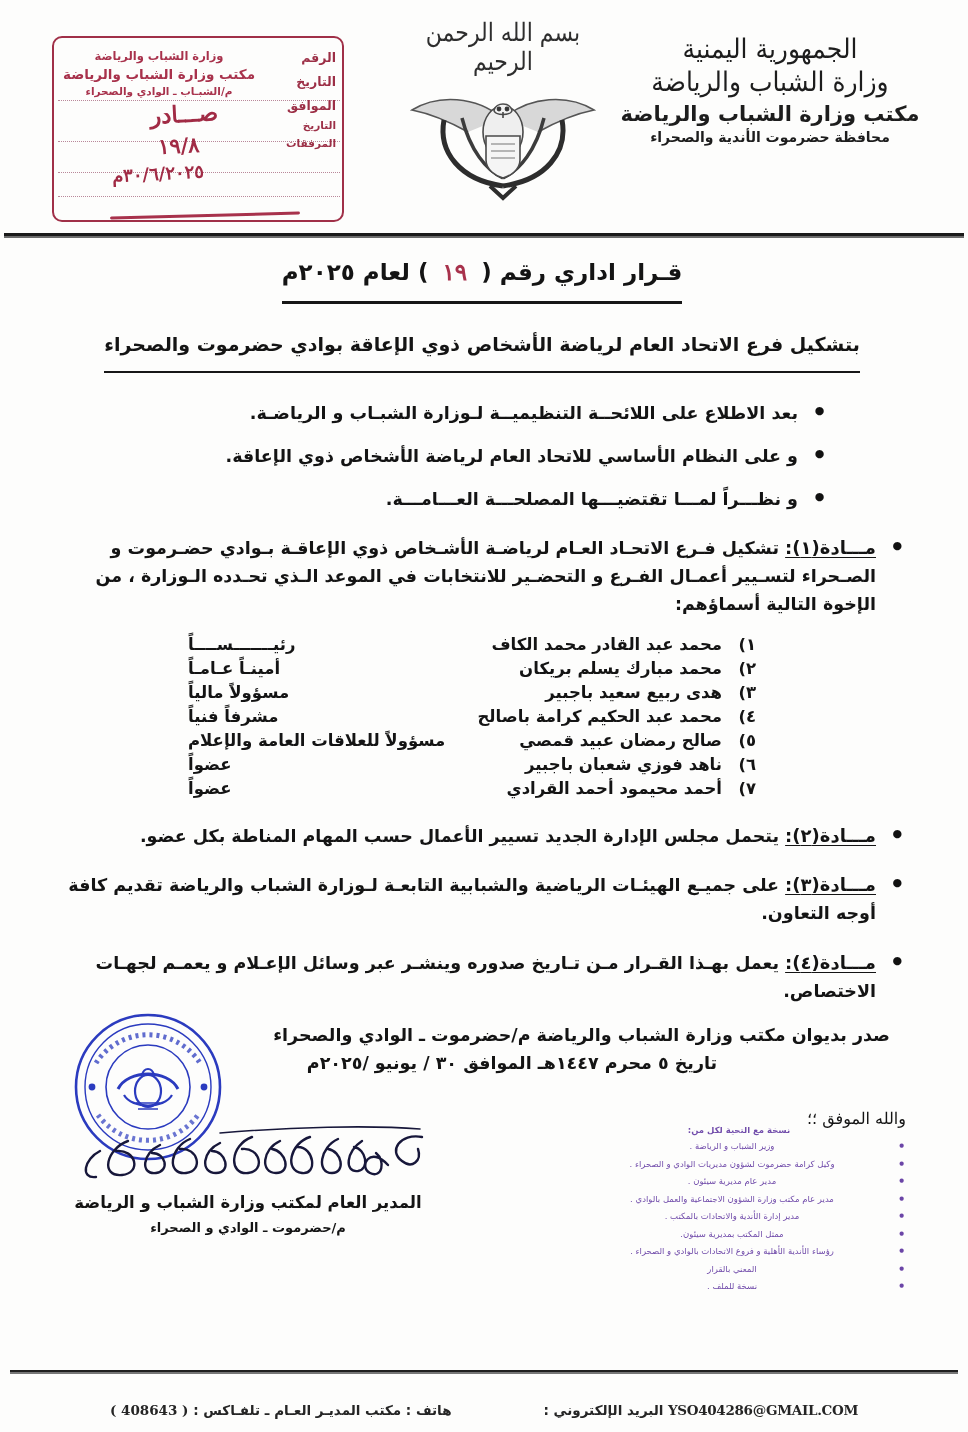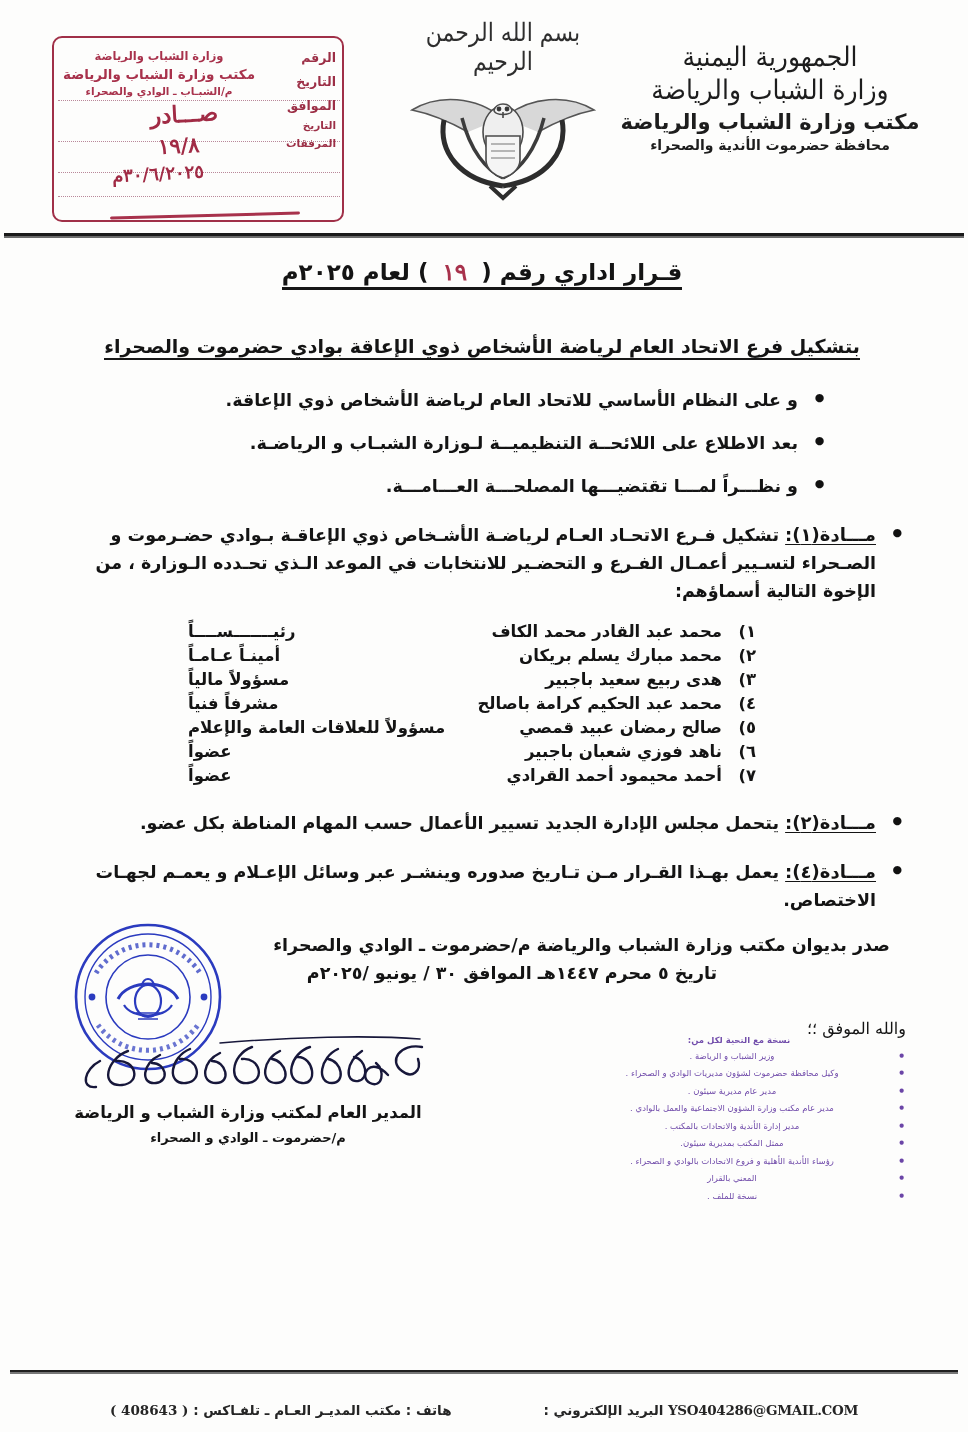--- a/index.html
+++ b/index.html
@@ -125,21 +125,21 @@
   .emblem {
     margin-top: 2px;
     width: 210px;
     height: 132px;
   }
 
   
   .min-titles {
     position: absolute;
     right: 28px;
-    top: 42px;
+    top: 34px;
     width: 340px;
     text-align: center;
     color: #1d1d1d;
   }
   .min-titles .t-republic {
     font-size: 25px;
     font-family: "DejaVu Serif", serif;
     letter-spacing: -0.5px;
     transform: scaleY(1.08);
     margin-bottom: 4px;
@@ -180,38 +180,38 @@
     color: #141414;
   }
 
   .decree-title {
     text-align: center;
     font-size: 23px;
     font-weight: bold;
     letter-spacing: -0.5px;
     border-bottom: 3px solid #171717;
     display: inline-block;
-    padding-bottom: 2px;
-    margin-bottom: 19px;
+    padding-bottom: 16px;
+    margin-bottom: 3px;
   }
   .title-wrap { text-align: center; }
   .decree-num {
     color: #a8324c;
     font-family: "DejaVu Serif", serif;
     padding: 0 14px;
   }
 
   .subject-title {
     text-align: center;
     font-size: 19px;
     font-weight: bold;
     letter-spacing: -0.6px;
     border-bottom: 2.5px solid #171717;
     display: inline-block;
-    padding-bottom: 1px;
+    padding-bottom: 16px;
     margin-top: 26px;
   }
 
   ul.preamble {
     list-style: none;
     margin: 30px 92px 0 88px;
   }
   ul.preamble li {
     position: relative;
     font-size: 17.5px;
@@ -492,22 +492,22 @@
 
     <div class="title-wrap">
       <div class="decree-title"><span>قـرار اداري رقم (</span><span class="decree-num">١٩</span><span>) لعام ٢٠٢٥م</span></div>
     </div>
 
     <div class="title-wrap">
       <div class="subject-title">بتشكيل فرع الاتحاد العام لرياضة الأشخاص ذوي الإعاقة بوادي حضرموت والصحراء</div>
     </div>
 
     <ul class="preamble">
+      <li>بعد الاطلاع على اللائحــة التنظيميــة لـوزارة الشبـاب و الرياضـة.</li>
       <li>و على النظام الأساسي للاتحاد العام لرياضة الأشخاص ذوي الإعاقة.</li>
-      <li>بعد الاطلاع على اللائحــة التنظيميــة لـوزارة الشبـاب و الرياضـة.</li>
       <li>و نظـــراً لمـــا تقتضيـــها المصلحـــة العـــامـــة.</li>
     </ul>
 
 
     <ul class="articles">
       <li>
         <span class="art-text"><span class="art-label">مـــادة(١):</span>
           <span>تشكيل فـرع الاتحـاد العـام لرياضـة الأشـخاص ذوي الإعاقـة بـوادي حضـرموت و الصـحراء لتسـيير أعمـال الفـرع و التحضـير للانتخابات في الموعد الـذي تحـدده الـوزارة ، من الإخوة التالية أسماؤهم:</span></span>
 
         <table class="members">
@@ -549,20 +549,24 @@
             </tr>
           </tbody>
         </table>
       </li>
 
       <li>
         <span class="art-text"><span class="art-label">مـــادة(٢):</span>
           <span>يتحمل مجلس الإدارة الجديد تسيير الأعمال حسب المهام المناطة بكل عضو.</span></span>
       </li>
 
+      <li>
+        <span class="art-text"><span class="art-label">مـــادة(٣):</span>
+          <span>على جميـع الهيئـات الرياضية والشبابية التابعـة لـوزارة الشباب والرياضة تقديم كافة أوجه التعاون.</span></span>
+      </li>
 
       <li>
         <span class="art-text"><span class="art-label">مـــادة(٤):</span>
           <span>يعمل بهـذا القـرار مـن تـاريخ صدوره وينشـر عبر وسائل الإعـلام و يعمـم لجهـات الاختصاص.</span></span>
       </li>
     </ul>
 
     <div class="closing">
 
       <div class="issued-line">صدر بديوان مكتب وزارة الشباب والرياضة م/حضرموت ـ الوادي والصحراء</div>
@@ -608,21 +612,21 @@
 
       <div class="signer-block">
         <div class="signer-title">المدير العام لمكتب وزارة الشباب و الرياضة</div>
         <div class="signer-sub">م/حضرموت ـ الوادي و الصحراء</div>
       </div>
 
       <div class="dist-block">
         <div class="dist-head">نسخة مع التحية لكل من:</div>
         <ul class="dist">
           <li>وزير الشباب و الرياضة .</li>
-          <li>وكيل محافظة حضرموت لشؤون مديريات الوادي و الصحراء .</li>
+          <li>وكيل كرامة حضرموت لشؤون مديريات الوادي و الصحراء .</li>
           <li>مدير عام مديرية سيئون .</li>
           <li>مدير عام مكتب وزارة الشؤون الاجتماعية والعمل بالوادي .</li>
           <li>مدير إدارة الأندية والاتحادات بالمكتب .</li>
           <li>ممثل المكتب بمديرية سيئون.</li>
           <li>رؤساء الأندية الأهلية و فروع الاتحادات بالوادي و الصحراء .</li>
           <li>المعني بالقرار</li>
           <li>نسخة للملف .</li>
         </ul>
       </div>
     </div>

